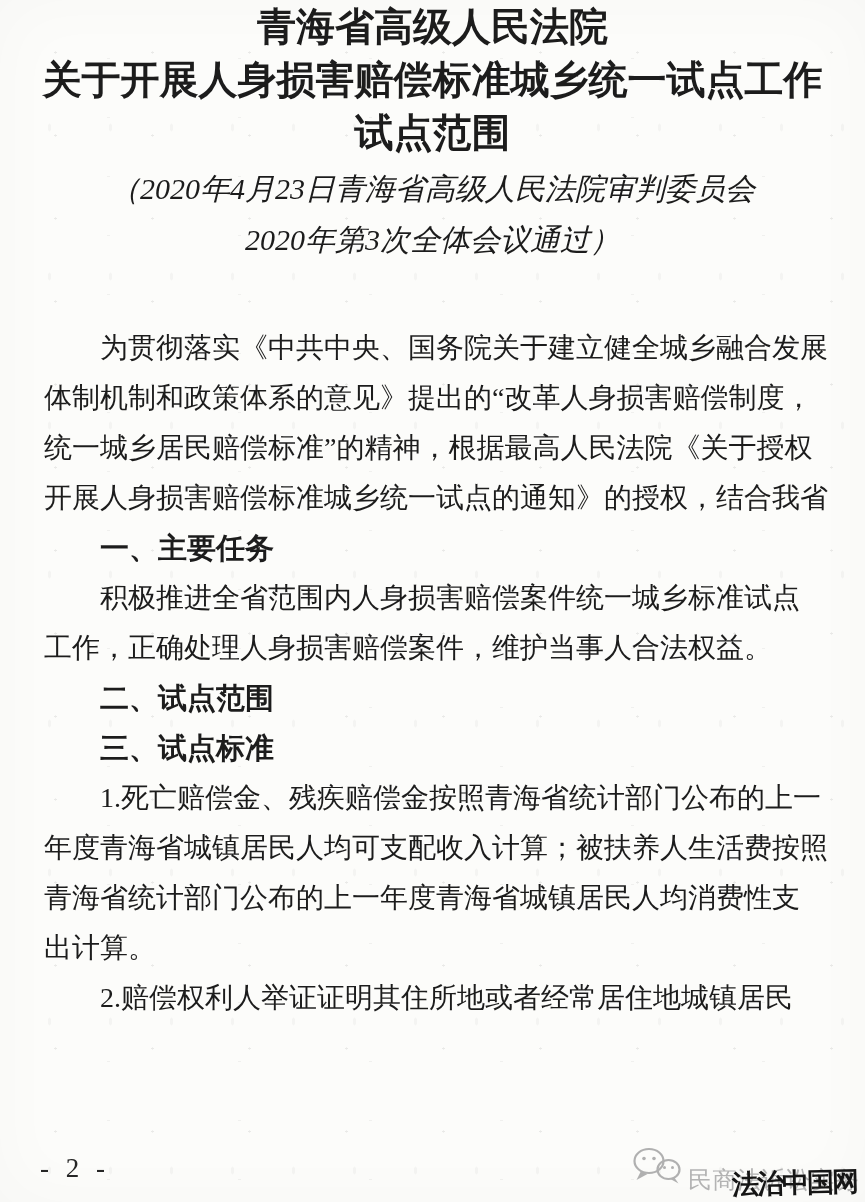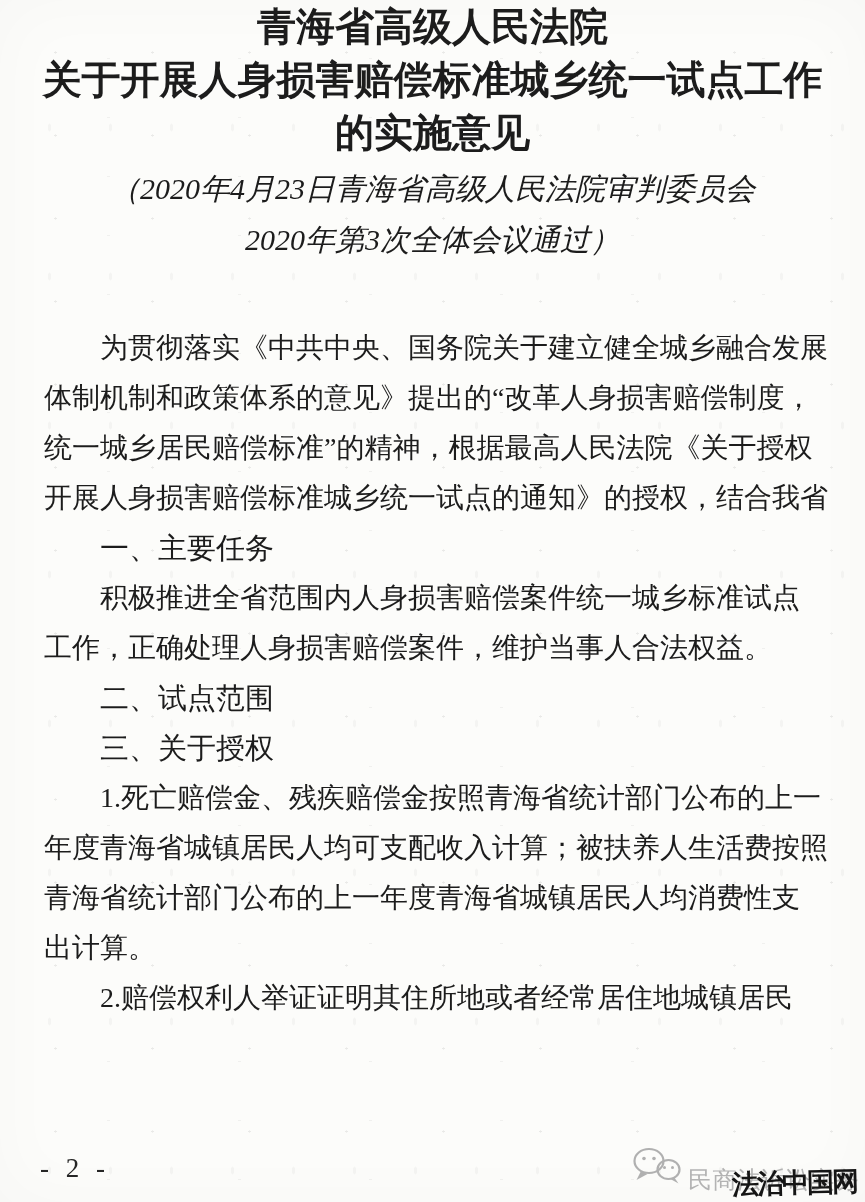--- a/index.html
+++ b/index.html
@@ -45,21 +45,21 @@
     margin-top: 58px;
     padding: 0 40px 0 44px;
     font-size: 28px;
     line-height: 50px;
   }
   .body-line { white-space: nowrap; }
   .body-line.first { text-indent: 56px; }
   .section-heading {
     margin: 0;
     font-family: "Liberation Sans", "DejaVu Sans", sans-serif;
-    font-weight: 400;
+    font-weight: 700;
     font-size: 29px;
     line-height: 50px;
     text-indent: 56px;
     white-space: nowrap;
   }
   .page-number {
     position: absolute;
     left: 40px;
     top: 1153px;
     font-size: 27px;
@@ -99,42 +99,42 @@
 </style>
 </head>
 <body>
 
 <div class="page">
   <div class="noise"></div>
 
   <h1 class="doc-title">
       <div class="title-line">青海省高级人民法院</div>
       <div class="title-line">关于开展人身损害赔偿标准城乡统一试点工作</div>
-      <div class="title-line">的实施意见</div>
+      <div class="title-line">试点范围</div>
     </h1>
 
   <div class="doc-subtitle">
       <div class="subtitle-line">（2020年4月23日青海省高级人民法院审判委员会</div>
       <div class="subtitle-line">2020年第3次全体会议通过）</div>
     </div>
 
   <div class="doc-body">
       <div class="paragraph">
         <div class="body-line first">为贯彻落实《中共中央、国务院关于建立健全城乡融合发展</div>
         <div class="body-line">体制机制和政策体系的意见》提出的“改革人身损害赔偿制度，</div>
         <div class="body-line">统一城乡居民赔偿标准”的精神，根据最高人民法院《关于授权</div>
         <div class="body-line">开展人身损害赔偿标准城乡统一试点的通知》的授权，结合我省</div>
       </div>
       <h2 class="section-heading">一、主要任务</h2>
       <div class="paragraph">
         <div class="body-line first">积极推进全省范围内人身损害赔偿案件统一城乡标准试点</div>
         <div class="body-line">工作，正确处理人身损害赔偿案件，维护当事人合法权益。</div>
       </div>
       <h2 class="section-heading">二、试点范围</h2>
-      <h2 class="section-heading">三、关于授权</h2>
+      <h2 class="section-heading">三、试点标准</h2>
       <div class="paragraph">
         <div class="body-line first">1.死亡赔偿金、残疾赔偿金按照青海省统计部门公布的上一</div>
         <div class="body-line">年度青海省城镇居民人均可支配收入计算；被扶养人生活费按照</div>
         <div class="body-line">青海省统计部门公布的上一年度青海省城镇居民人均消费性支</div>
         <div class="body-line">出计算。</div>
       </div>
       <div class="paragraph">
         <div class="body-line first">2.赔偿权利人举证证明其住所地或者经常居住地城镇居民</div>
       </div>
     </div>

